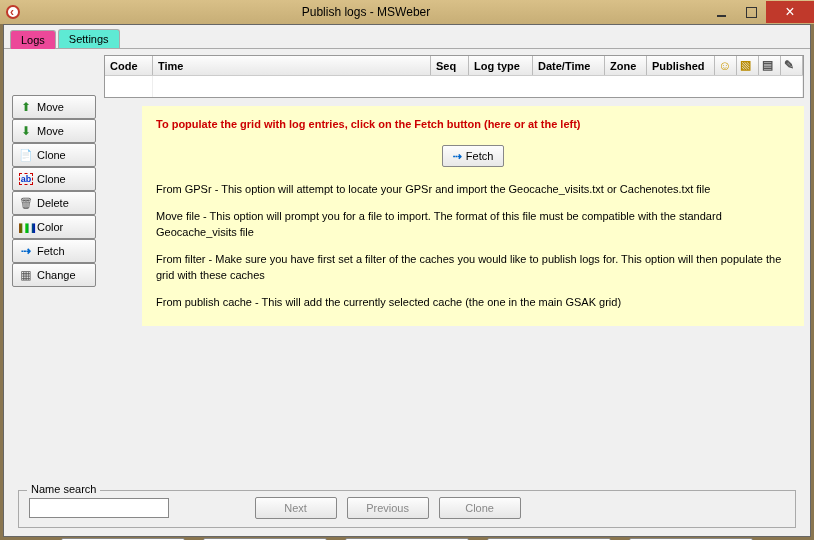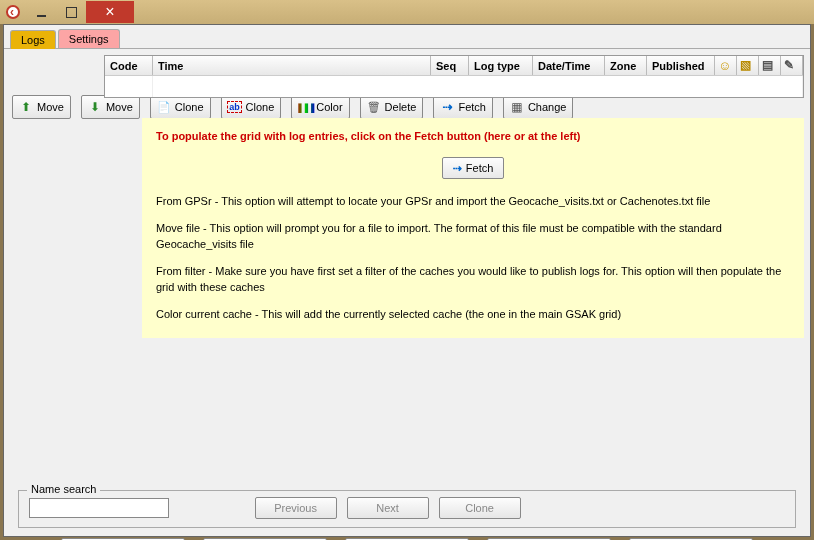--- a/index.html
+++ b/index.html
@@ -14,28 +14,28 @@
 .win-btn { width: 30px; height: 22px; display: flex; align-items: center; justify-content: center; font-size: 14px; cursor: pointer; }
 .win-btn.min::before { content: ''; width: 9px; height: 2px; background: #333; position: relative; top: 4px; }
 .win-btn.max::before { content: ''; width: 9px; height: 9px; border: 1px solid #333; }
 .win-btn.close { background: #c0392b; color: #fff; width: 48px; font-size: 16px; }
 
 
 .outer { position: absolute; top: 24px; left: 3px; right: 3px; bottom: 3px; background: #f0f0f0; border: 1px solid #666; }
 
 
 .tabs { display: flex; padding: 4px 4px 0 6px; border-bottom: 1px solid #aaa; }
-.tab { padding: 3px 10px; border: 1px solid #aaa; border-bottom: none; background: #fca5a5; border-radius: 3px 3px 0 0; cursor: pointer; margin-right: 2px; font-size: 11px; }
-.tab.active { background: #eab308; position: relative; top: 1px; }
+.tab { padding: 3px 10px; border: 1px solid #aaa; border-bottom: none; background: #5eead4; border-radius: 3px 3px 0 0; cursor: pointer; margin-right: 2px; font-size: 11px; }
+.tab.active { background: #ec4899; position: relative; top: 1px; }
 
 
 .content { display: flex; padding: 6px; height: calc(100% - 76px); }
 
 
-.sidebar { width: 88px; display: flex; flex-direction: row; gap: 10px; padding: 40px 2px 0 2px; }
+.sidebar { width: 88px; display: flex; flex-direction: column; padding: 40px 2px 0 2px; }
 .side-btn { height: 24px; border: 1px solid #888; background: linear-gradient(#fdfdfd,#e6e6e6); display: flex; align-items: center; justify-content: flex-start; padding: 0 6px; cursor: pointer; font-size: 11px; gap: 4px; border-radius: 2px; }
 .side-btn .ic { width: 14px; height: 14px; display: inline-flex; align-items: center; justify-content: center; font-size: 12px; }
 
 .ic-up { color: #2a8a2a; } .ic-up::before { content: '⬆'; }
 .ic-down { color: #2a8a2a; } .ic-down::before { content: '⬇'; }
 .ic-clone::before { content: '📄'; font-size: 11px; }
 .ic-edit { color: #0033cc; } .ic-edit::before { content: 'ab'; font-size: 9px; font-weight: bold; border: 1px dashed #c00; padding: 0 1px; }
 .ic-delete { color: #555; } .ic-delete::before { content: '🗑'; font-size: 11px; }
 .ic-color::before { content: '❚❚❚'; font-size: 10px; background: linear-gradient(90deg,#c00,#0c0,#00c); -webkit-background-clip: text; color: transparent; letter-spacing: -2px; }
 .ic-fetch { color: #0066cc; } .ic-fetch::before { content: '⇢'; font-weight: bold; }
@@ -46,21 +46,21 @@
 
 
 .grid { border: 1px solid #999; background: #fff; }
 .grid-header { display: flex; background: linear-gradient(#fdfdfd,#e8e8e8); }
 .gh-cell { border-right: 1px solid #bbb; padding: 3px 5px; font-weight: bold; font-size: 11px; display: flex; align-items: center; overflow: hidden; }
 .gh-cell.icon { justify-content: center; padding: 2px; }
 .grid-row { height: 22px; border-top: 1px solid #ccc; display: flex; }
 .grid-row .cell { border-right: 1px solid #eee; }
 
 
-.info-panel { background: #ffffcc; margin-top: 20px; margin-left: 38px; padding: 10px 14px 24px 14px; font-size: 11px; line-height: 1.5; height: 220px; }
+.info-panel { background: #ffffcc; margin-top: 8px; margin-left: 38px; padding: 10px 14px 24px 14px; font-size: 11px; line-height: 1.5; height: 220px; }
 .info-title { color: #c00; font-weight: bold; margin-bottom: 12px; }
 .fetch-center { text-align: center; margin-bottom: 14px; }
 .fetch-btn { display: inline-flex; align-items: center; gap: 4px; padding: 2px 10px; border: 1px solid #888; background: linear-gradient(#fdfdfd,#e8e8e8); cursor: pointer; font-size: 11px; border-radius: 2px; }
 .info-para { margin-bottom: 10px; }
 .info-para b { font-weight: normal; }
 
 
 .search-panel { margin: 6px 14px; border: 1px solid #aaa; padding: 6px 12px 8px 10px; position: relative; display: flex; align-items: center; gap: 10px; }
 .search-legend { position: absolute; top: -8px; left: 8px; background: #f0f0f0; padding: 0 4px; font-size: 11px; }
 .search-input { width: 140px; height: 20px; border: 1px solid #888; padding: 0 4px; font-size: 11px; }
@@ -74,20 +74,21 @@
 .hdr-col-smiley::before { content: '☺'; color: #c90; font-size: 13px; }
 .hdr-col-img::before { content: '▧'; color: #b88a00; font-size: 12px; }
 .hdr-col-notes::before { content: '▤'; color: #555; font-size: 12px; }
 .hdr-col-edit::before { content: '✎'; color: #555; font-size: 12px; transform: rotate(90deg) }
 </style>
 </head>
 <body>
 
 <div class="titlebar">
   <div class="app-icon"></div>
+  <div class="title-text">Publish logs  - MSWeber</div>
   <div class="win-controls">
     <div class="win-btn min"></div>
     <div class="win-btn max"></div>
     <div class="win-btn close">×</div>
   </div>
 </div>
 
 <div class="outer">
 
   <div class="tabs">
@@ -108,26 +109,26 @@
       </div>
       <div class="side-btn">
         <span class="ic ic-clone"></span>
         <span>Clone</span>
       </div>
       <div class="side-btn">
         <span class="ic ic-edit"></span>
         <span>Clone</span>
       </div>
       <div class="side-btn">
+        <span class="ic ic-delete"></span>
+        <span>Delete</span>
+      </div>
+      <div class="side-btn">
         <span class="ic ic-color"></span>
         <span>Color</span>
-      </div>
-      <div class="side-btn">
-        <span class="ic ic-delete"></span>
-        <span>Delete</span>
       </div>
       <div class="side-btn">
         <span class="ic ic-fetch"></span>
         <span>Fetch</span>
       </div>
       <div class="side-btn">
         <span class="ic ic-change"></span>
         <span>Change</span>
       </div>
     </div>
@@ -165,31 +166,31 @@
         <div class="info-title">To populate the grid with log entries, click on the Fetch button (here or at the left)</div>
         <div class="fetch-center">
           <span class="fetch-btn">
             <span class="ic ic-fetch"></span>
             <span>Fetch</span>
           </span>
         </div>
         <div class="info-para"><b>From GPSr</b><span> - This option will attempt to locate your GPSr and import the Geocache_visits.txt or Cachenotes.txt file</span></div>
         <div class="info-para"><b>Move file</b><span> - This option will prompt you for a file to import. The format of this file must be compatible with the standard Geocache_visits file</span></div>
         <div class="info-para"><b>From filter</b><span> - Make sure you have first set a filter of the caches you would like to publish logs for. This option will then populate the grid with these caches</span></div>
-        <div class="info-para"><b>Color current cache</b><span> - This will add the currently selected cache (the one in the main GSAK grid)</span></div>
+        <div class="info-para"><b>From publish cache</b><span> - This will add the currently selected cache (the one in the main GSAK grid)</span></div>
       </div>
     </div>
   </div>
 
   <div class="search-panel">
     <span class="search-legend">Name search</span>
     <input class="search-input" value="" style="">
     <div style="flex:0.2"></div>
+    <button class="search-btn">Next</button>
     <button class="search-btn">Previous</button>
-    <button class="search-btn">Next</button>
     <button class="search-btn">Clone</button>
   </div>
 
   <div class="bottom-bar">
     <div class="bottom-btn">
       
       
     </div>
     <div class="bottom-btn">
       

